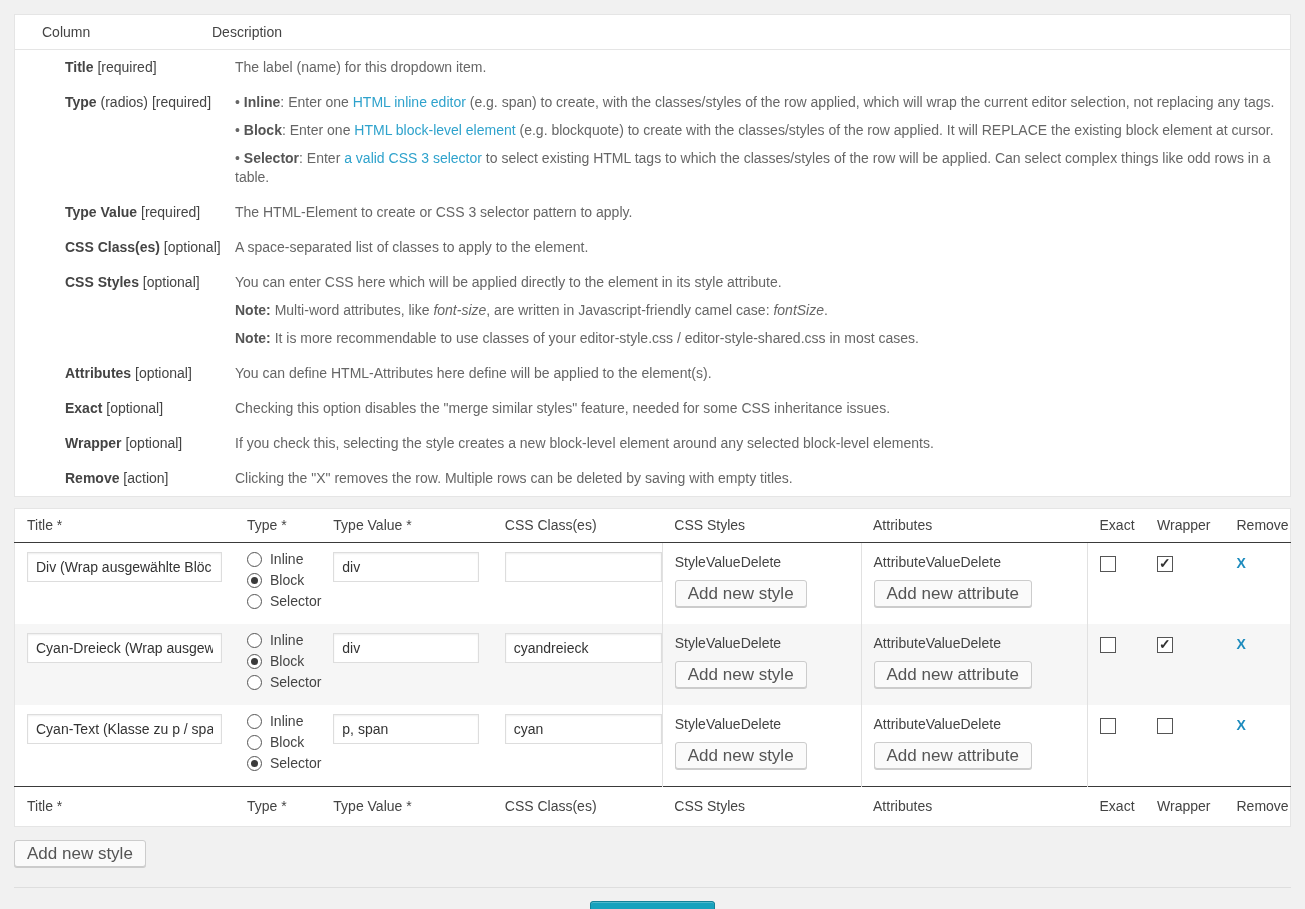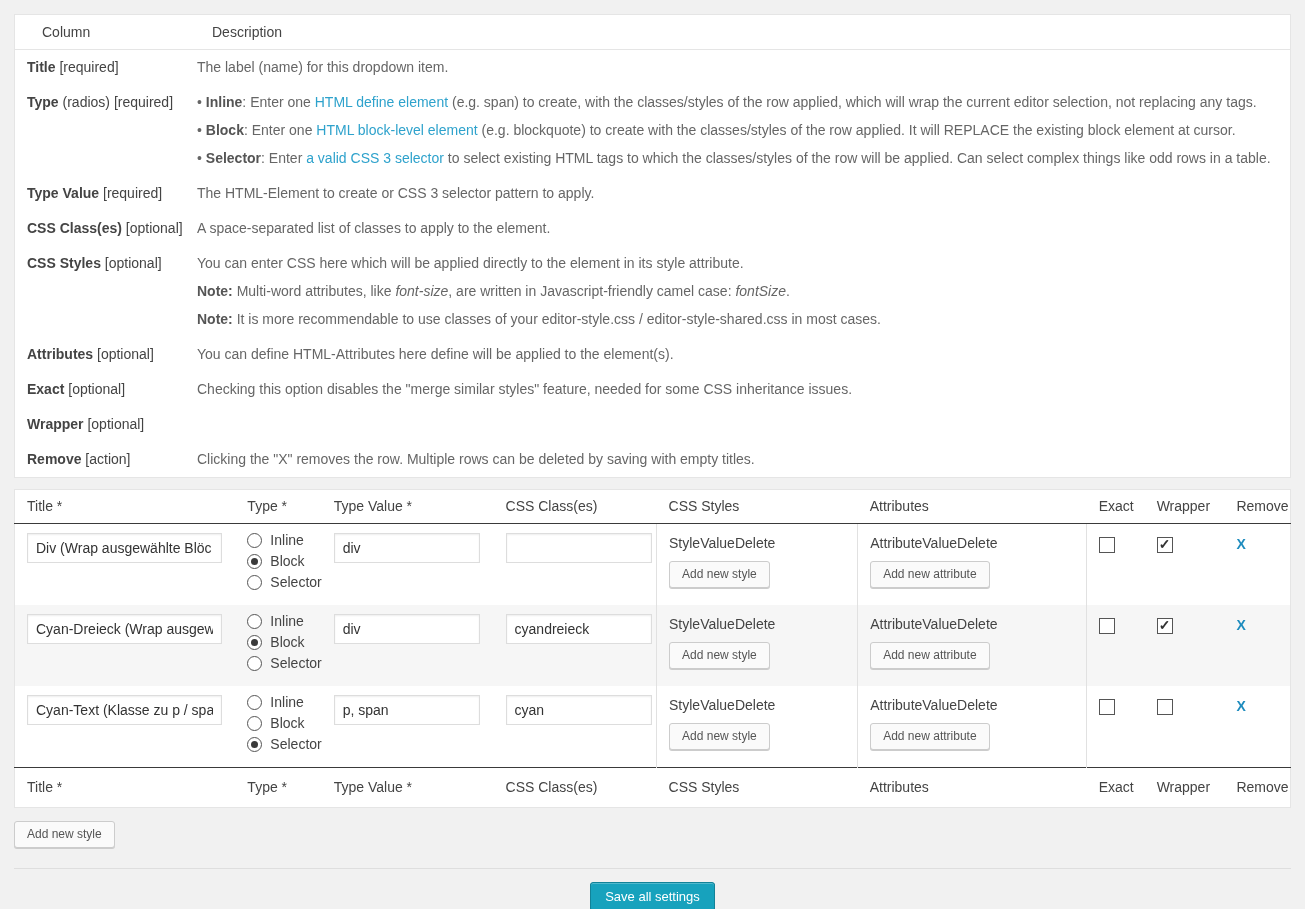--- a/index.html
+++ b/index.html
@@ -11,21 +11,21 @@
     font-size:14px; color:#444;
     overflow:hidden;
   }
   a { color:#2ea2cc; text-decoration:none; }
 
   
   .doc-card { margin:14px 14px 0; background:#fff; border:1px solid #e5e5e5; }
   .doc-header { display:flex; border-bottom:1px solid #e5e5e5; padding:9px 15px; color:#444; }
   .doc-col-label { width:182px; padding-left:12px; flex:none; }
   .doc-col-desc { flex:1; }
-  .doc-row { display:flex; padding:8px 0; }
+  .doc-row { display:flex; padding:8px 0;margin-left:38px; }
   .doc-label { width:182px; padding-left:12px; flex:none; color:#444; line-height:19px; }
   .doc-label .lb { font-weight:bold; }
   .doc-desc { flex:1; color:#666; }
   .doc-desc p { margin:0 0 9px; line-height:19px; }
   .doc-desc p:last-child { margin-bottom:0; }
   .doc-desc b { color:#555; }
 
   
   table.form-table {
     width:1277px; margin:11px 14px 0;
@@ -45,21 +45,21 @@
   td.sep { border-left:1px solid #e1e1e1; }
 
   input.txt {
     height:30px; border:1px solid #ddd; background:#fff;
     padding:0 8px; font-family:"Liberation Sans",sans-serif;
     font-size:14px; color:#333;
     box-shadow:inset 0 1px 2px rgba(0,0,0,.07);
   }
   .w-title { width:195px; }
   .w-tv    { width:146px; }
-  .w-cls   { width:146px; }
+  .w-cls   { width:157px; }
 
   .radio-line { display:flex; align-items:center; margin:0 0 6px; color:#444; line-height:15px; }
   .radio {
     width:15px; height:15px; flex:none;
     border:1px solid #555; border-radius:50%; background:#fff;
     margin-right:8px; position:relative;
   }
   .radio.checked::after {
     content:""; position:absolute; left:3px; top:3px;
     width:7px; height:7px; border-radius:50%; background:#3a3a3a;
@@ -73,21 +73,21 @@
     content:"\2713"; position:absolute; left:1px; top:-2px;
     font-size:14px; font-weight:bold; color:#333;
   }
 
   .subhead { margin:2px 0 10px; color:#444; }
   .subhead span { margin-right:0; }
   .subhead span + span { }
 
   .btn {
     background:#fafafa; border:1px solid #ccc; border-radius:3px;
-    color:#555; font-family:"Liberation Sans",sans-serif; font-size:12px;
+    color:#555; font-family:"Liberation Sans",sans-serif; font-size:17px;
     padding:4px 12px; line-height:17px; cursor:pointer;
     box-shadow:0 1px 0 #ccc;
   }
   .remove-x { color:#1e8cbe; font-weight:bold; display:inline-block; margin-top:3px; cursor:pointer; }
 
   .below-table { margin:13px 14px 0; }
   hr.divider { border:none; border-top:1px solid #dedede; margin:20px 14px 0; }
   .save-row { text-align:center; margin-top:13px; }
   .btn-primary {
     background:#17a2bd; border:1px solid #128298; border-radius:3px;
@@ -109,21 +109,21 @@
     <div id="doc-rows">
         <div class="doc-row">
           <div class="doc-label"><span class="lb">Title</span><span> [required]</span></div>
           <div class="doc-desc">
             <p><span>The label (name) for this dropdown item.</span></p>
           </div>
         </div>
         <div class="doc-row">
           <div class="doc-label"><span class="lb">Type</span><span> (radios) [required]</span></div>
           <div class="doc-desc">
-            <p><span>• </span><b>Inline</b><span>: Enter one </span><a href="#">HTML define element</a><span> (e.g. span) to create, with the classes/styles of the row applied, which will wrap the current editor selection, not replacing any tags.</span></p>
+            <p><span>• </span><b>Inline</b><span>: Enter one </span><a href="#">HTML inline editor</a><span> (e.g. span) to create, with the classes/styles of the row applied, which will wrap the current editor selection, not replacing any tags.</span></p>
             <p><span>• </span><b>Block</b><span>: Enter one </span><a href="#">HTML block-level element</a><span> (e.g. blockquote) to create with the classes/styles of the row applied. It will REPLACE the existing block element at cursor.</span></p>
             <p><span>• </span><b>Selector</b><span>: Enter </span><a href="#">a valid CSS 3 selector</a><span> to select existing HTML tags to which the classes/styles of the row will be applied. Can select complex things like odd rows in a table.</span></p>
           </div>
         </div>
         <div class="doc-row">
           <div class="doc-label"><span class="lb">Type Value</span><span> [required]</span></div>
           <div class="doc-desc">
             <p><span>The HTML-Element to create or CSS 3 selector pattern to apply.</span></p>
           </div>
         </div>
@@ -148,20 +148,23 @@
           </div>
         </div>
         <div class="doc-row">
           <div class="doc-label"><span class="lb">Exact</span><span> [optional]</span></div>
           <div class="doc-desc">
             <p><span>Checking this option disables the "merge similar styles" feature, needed for some CSS inheritance issues.</span></p>
           </div>
         </div>
         <div class="doc-row">
           <div class="doc-label"><span class="lb">Wrapper</span><span> [optional]</span></div>
+          <div class="doc-desc">
+            <p><span>If you check this, selecting the style creates a new block-level element around any selected block-level elements.</span></p>
+          </div>
         </div>
         <div class="doc-row">
           <div class="doc-label"><span class="lb">Remove</span><span> [action]</span></div>
           <div class="doc-desc">
             <p><span>Clicking the "X" removes the row. Multiple rows can be deleted by saving with empty titles.</span></p>
           </div>
         </div>
       </div>
   </section>
 

